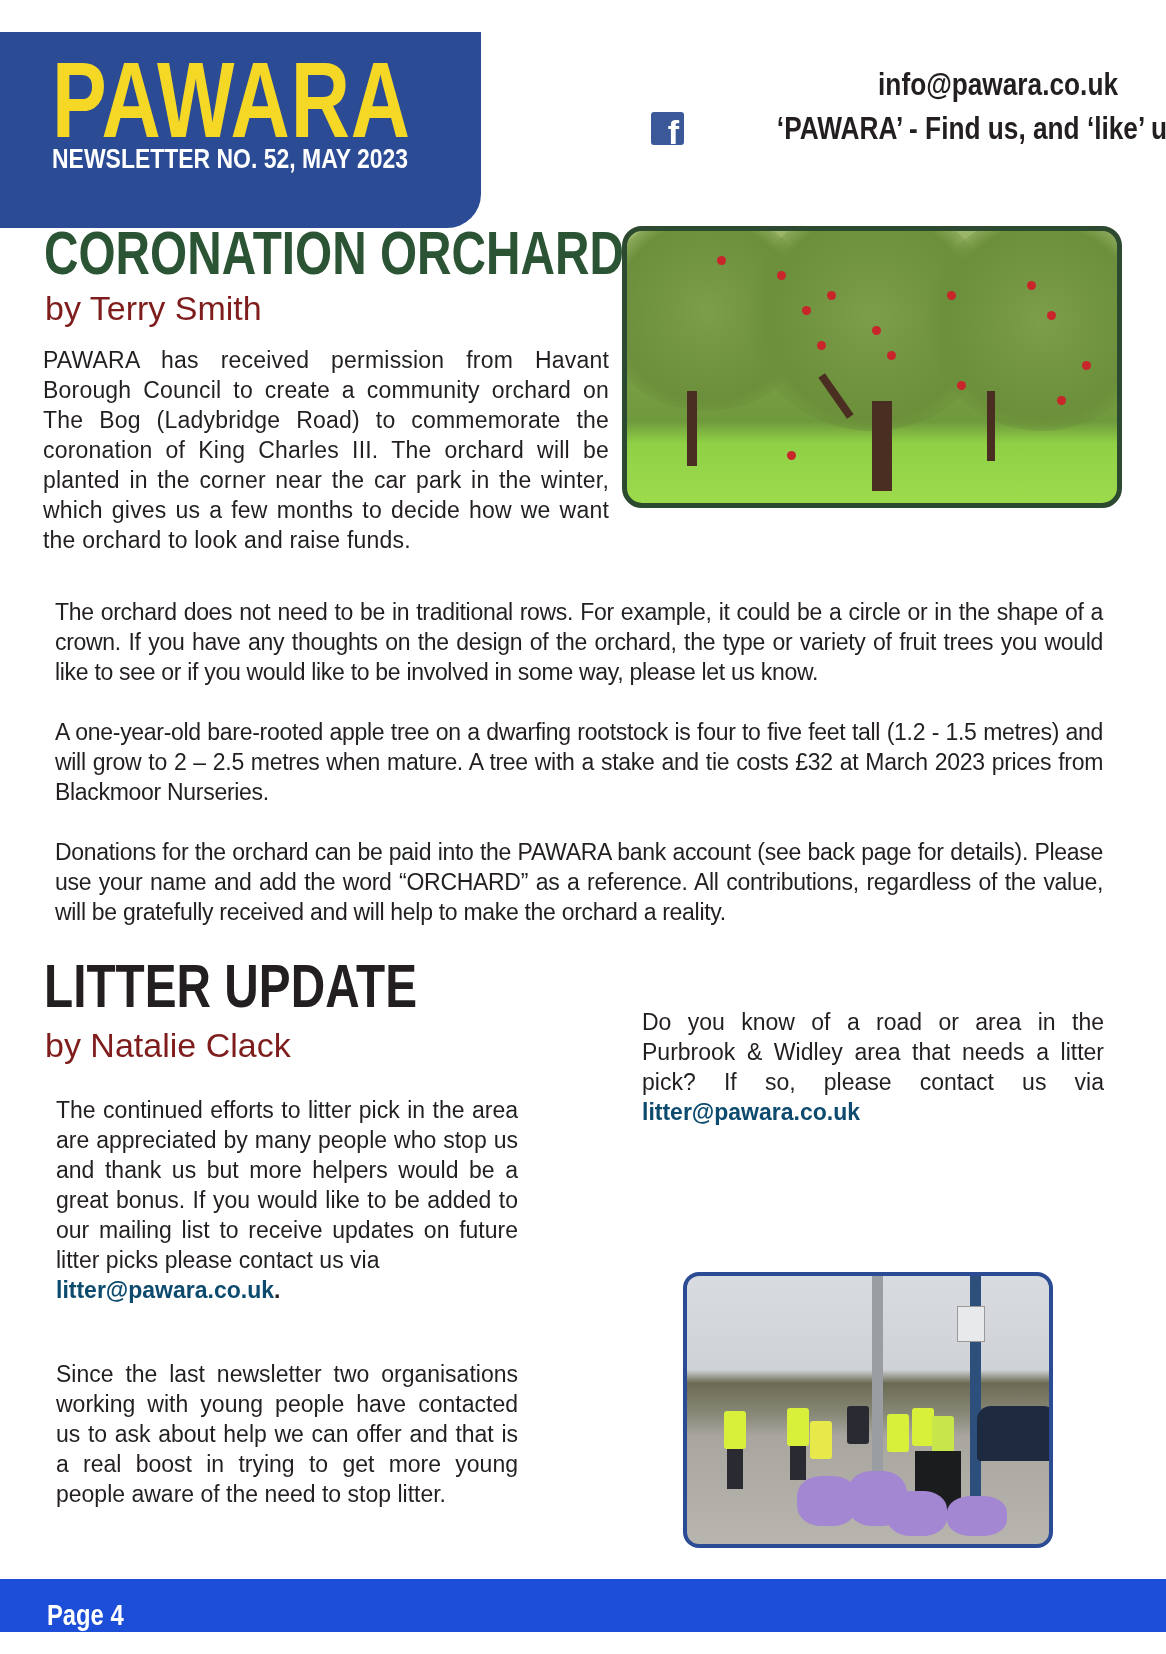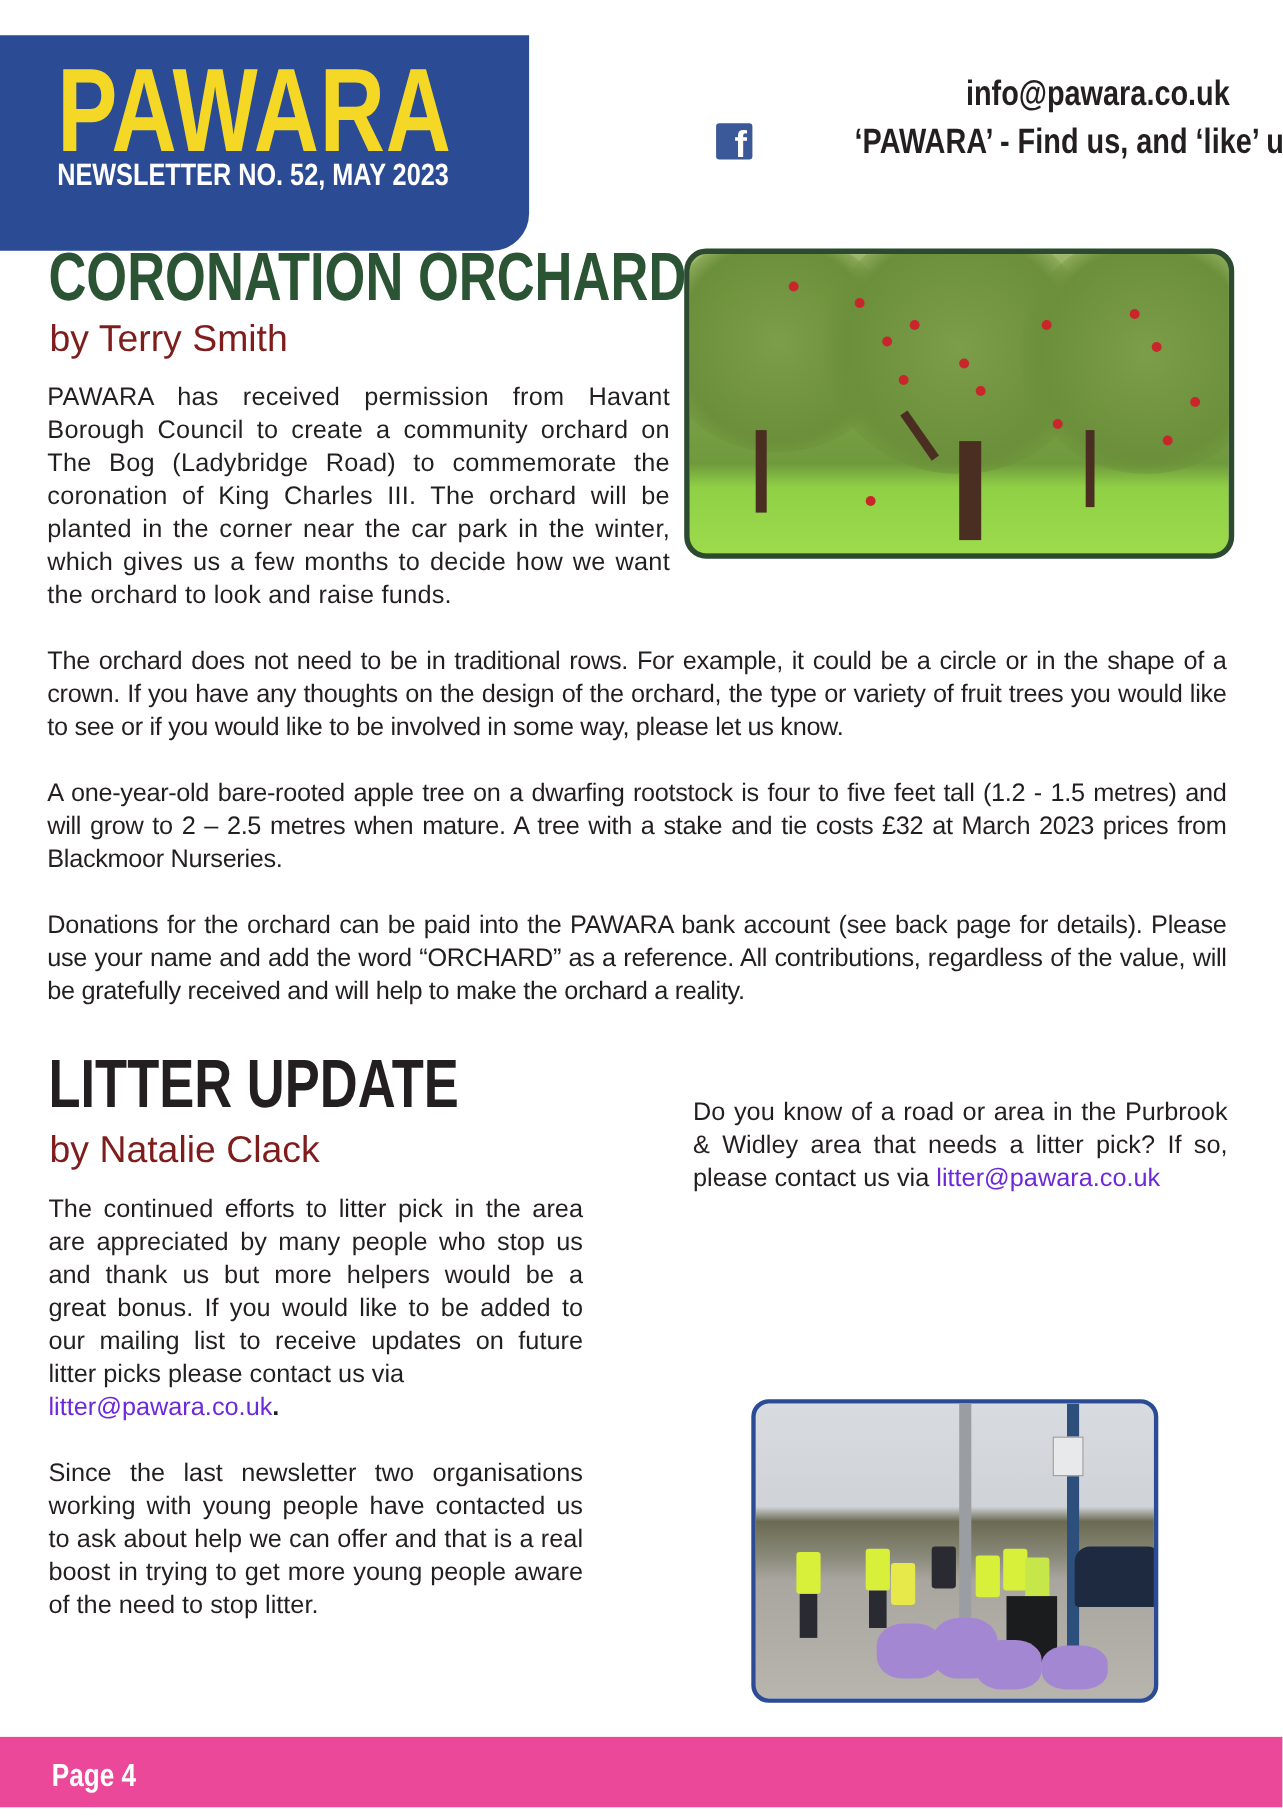--- a/index.html
+++ b/index.html
@@ -52,21 +52,21 @@
   }
   #orchard-title { left: 44px; top: 222px; color: #2b5434; }
   #litter-title { left: 44px; top: 955px; color: #231f20; }
   .byline { position: absolute; font-size: 34px; line-height: 40px; color: #7f1d1d; }
   #orchard-byline { left: 45px; top: 288px; }
   #litter-byline { left: 45px; top: 1025px; }
 
   .body-text {
     position: absolute; font-size: 23px; line-height: 30px; color: #231f20; margin: 0;
   }
-  p { margin: 0; }
+  p { margin: 12px; }
 
   #orchard-p1 { left: 43px; top: 345px; width: 566px; text-align: justify; letter-spacing: 0.2px; }
   #orchard-full { left: 43px; top: 585px; width: 1072px; }
   #orchard-full p { text-align: justify; margin-bottom: 30px; letter-spacing: -0.3px; }
 
   #orchard-photo {
     position: absolute; left: 622px; top: 226px; width: 490px; height: 272px;
     border: 5px solid #2b4a30; border-radius: 20px; overflow: hidden;
     background:
       radial-gradient(circle at 20% 30%, rgba(200,40,40,0.8) 0 4px, transparent 5px),
@@ -78,36 +78,36 @@
   .trunk { position: absolute; background: #4a2e22; }
   .canopy { position: absolute; border-radius: 50%; background: radial-gradient(circle, #7c9d4a 0%, #6b8f3a 60%, rgba(107,143,58,0.0) 75%); }
 
   
   #litter-left { left: 44px; top: 1083px; width: 486px; }
   #litter-left p { text-align: justify; }
   #litter-left .gap { height: 30px; }
   #litter-right { left: 630px; top: 965px; width: 486px; }
   #litter-right p { text-align: justify; }
   #litter-right .gap { height: 30px; }
-  .email-link { color: #6d28d9; font-weight: normal; text-decoration: none; }
+  .email-link { color: #0c4a6e; font-weight: bold; text-decoration: none; }
   .subhead { font-weight: bold; }
 
   #litter-photo {
     position: absolute; left: 683px; top: 1272px; width: 362px; height: 268px;
     border: 4px solid #2b4b94; border-radius: 16px; overflow: hidden;
     background: linear-gradient(180deg, #d8dbe0 0%, #cfd2d6 35%, #6b6a52 40%, #8a8a7a 52%, #a9a6a0 60%, #b8b5ae 100%);
   }
   .pole { position: absolute; width: 11px; }
   .person { position: absolute; width: 22px; height: 38px; background: #d9f03a; border-radius: 3px; }
   .legs { position: absolute; width: 16px; height: 34px; background: #2a2a33; }
   .bag { position: absolute; border-radius: 40%; background: #a487d2; }
 
   
   #footer {
-    position: absolute; left: 0; top: 1579px; width: 1166px; height: 64px; background: #ec4899;
+    position: absolute; left: 0; top: 1579px; width: 1166px; height: 53px; background: #1d4ed8;
   }
   #page-label {
     position: absolute; left: 47px; top: 19px; color: #fff; font-weight: bold; font-size: 29px; line-height: 34px;
     transform: scaleX(0.82); transform-origin: left top;
   }
 </style>
 </head>
 <body>
 
 <div id="masthead">

